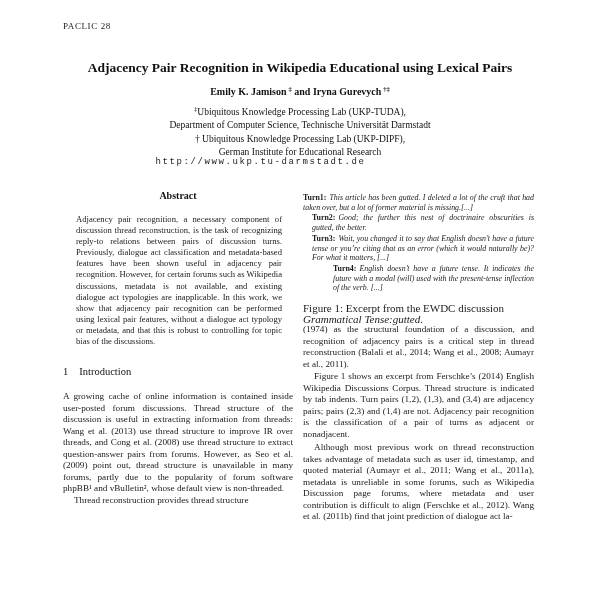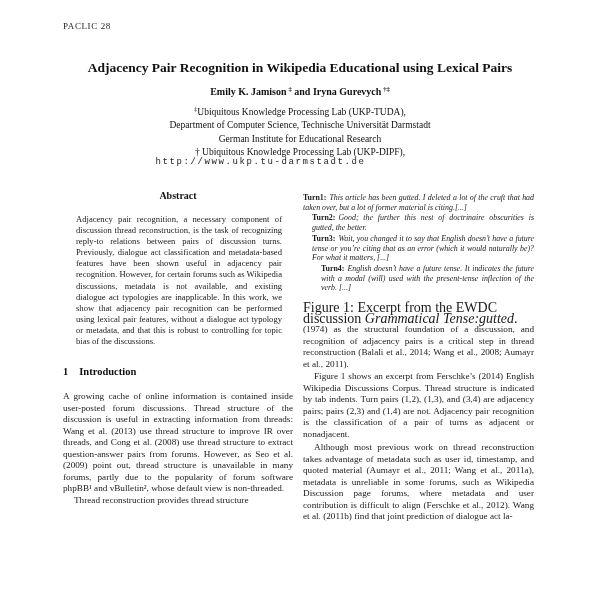--- a/index.html
+++ b/index.html
@@ -46,38 +46,38 @@
   .abstract-heading{
     text-align:center;font-weight:bold;font-size:10px;
     margin:0 0 13px 0;color:#111;font-family:Liberation Serif, serif;
   }
   .abstract-body{
     margin:0 11px 0 13px;
     font-size:8.6px;line-height:11.1px;
     text-align:justify;color:#1a1a1a;font-family:Liberation Serif, serif;
   }
   .section-heading{
-    margin-top:19px;font-weight:bold;font-size:10.5px;color:#111;
+    margin-top:19px;font-weight:normal;font-size:10.5px;color:#111;
   }
   .section-heading .sec-num{margin-right:11px;}
   .body-par{
     margin:0;font-size:9.2px;line-height:11.5px;
     text-align:justify;color:#1a1a1a;
   }
   .col-left .body-par.first{margin-top:14px;}
   .indent-par{text-indent:11px;}
 
   .fig-turns{font-size:7.9px;line-height:9.7px;}
   .turn{font-style:italic;text-align:justify;margin-bottom:1px;color:#1a1a1a;}
   .turn b{font-style:normal;margin-right:3px;}
   .turn.lvl-1{margin-left:9px;font-family:Liberation Serif, serif;}
-  .turn.lvl-2{margin-left:18px;}
+  .turn.lvl-2{margin-left:30px;}
 
   .fig-caption{
-    margin-top:10px;font-size:14px;line-height:10.6px;
+    margin-top:10px;font-size:11px;line-height:10.6px;
     text-align:left;color:#1a1a1a;
   }
   .fig-caption .cap-italic{font-style:italic;}
 
   .col-right .body-par.p1{}
   .col-right .body-par.p2{margin-top:1px;}
   .col-right .body-par.p3{margin-top:2px;}
 </style>
 </head>
 <body>
@@ -86,39 +86,39 @@
 
   <div class="running-head">PACLIC 28</div>
 
   <div class="title">Adjacency Pair Recognition in Wikipedia Educational using Lexical Pairs</div>
 
   <div class="authors"><span>Emily K. Jamison</span><sup>‡</sup><span> and </span><span>Iryna Gurevych</span><sup>†‡</sup></div>
 
   <div class="affiliations">
     <div><span class="sup-marker">‡</span><span>Ubiquitous Knowledge Processing Lab (UKP-TUDA),</span></div>
     <div><span>Department of Computer Science, Technische Universität Darmstadt</span></div>
+    <div><span>† Ubiquitous Knowledge Processing Lab (UKP-DIPF),</span></div>
     <div><span>German Institute for Educational Research</span></div>
-    <div><span>† Ubiquitous Knowledge Processing Lab (UKP-DIPF),</span></div>
   </div>
 
   <div class="url">http://www.ukp.tu-darmstadt.de</div>
 
   <div class="col col-left">
     <div class="abstract-heading">Abstract</div>
     <p class="abstract-body">Adjacency pair recognition, a necessary component of discussion thread reconstruction, is the task of recognizing reply-to relations between pairs of discussion turns. Previously, dialogue act classification and metadata-based features have been shown useful in adjacency pair recognition. However, for certain forums such as Wikipedia discussions, metadata is not available, and existing dialogue act typologies are inapplicable. In this work, we show that adjacency pair recognition can be performed using lexical pair features, without a dialogue act typology or metadata, and that this is robust to controlling for topic bias of the discussions.</p>
 
     <div class="section-heading"><span class="sec-num">1</span><span>Introduction</span></div>
 
     <p class="body-par first">A growing cache of online information is contained inside user-posted forum discussions. Thread structure of the discussion is useful in extracting information from threads: Wang et al. (2013) use thread structure to improve IR over threads, and Cong et al. (2008) use thread structure to extract question-answer pairs from forums. However, as Seo et al. (2009) point out, thread structure is unavailable in many forums, partly due to the popularity of forum software phpBB¹ and vBulletin², whose default view is non-threaded.</p>
     <p class="body-par indent-par">Thread reconstruction provides thread structure</p>
   </div>
 
   <div class="col col-right">
     <div class="fig-turns">
-      <div class="turn lvl-0"><b>Turn1:</b><span class="turn-text">This article has been gutted. I deleted a lot of the cruft that had taken over, but a lot of former material is citing.[...]</span></div>
+      <div class="turn lvl-0"><b>Turn1:</b><span class="turn-text">This article has been gutted. I deleted a lot of the cruft that had taken over, but a lot of former material is missing.[...]</span></div>
       <div class="turn lvl-1"><b>Turn2:</b><span class="turn-text">Good; the further this nest of doctrinaire obscurities is gutted, the better.</span></div>
       <div class="turn lvl-1"><b>Turn3:</b><span class="turn-text">Wait, you changed it to say that English doesn’t have a future tense or you’re citing that as an error (which it would naturally be)? For what it matters, [...]</span></div>
       <div class="turn lvl-2"><b>Turn4:</b><span class="turn-text">English doesn’t have a future tense. It indicates the future with a modal (will) used with the present-tense inflection of the verb. [...]</span></div>
     </div>
 
     <div class="fig-caption"><span>Figure 1: Excerpt from the EWDC discussion </span><span class="cap-italic">Grammatical Tense:gutted</span><span>.</span></div>
 
     <p class="body-par p1">(1974) as the structural foundation of a discussion, and recognition of adjacency pairs is a critical step in thread reconstruction (Balali et al., 2014; Wang et al., 2008; Aumayr et al., 2011).</p>
     <p class="body-par p2 indent-par">Figure 1 shows an excerpt from Ferschke’s (2014) English Wikipedia Discussions Corpus. Thread structure is indicated by tab indents. Turn pairs (1,2), (1,3), and (3,4) are adjacency pairs; pairs (2,3) and (1,4) are not. Adjacency pair recognition is the classification of a pair of turns as adjacent or nonadjacent.</p>
     <p class="body-par p3 indent-par">Although most previous work on thread reconstruction takes advantage of metadata such as user id, timestamp, and quoted material (Aumayr et al., 2011; Wang et al., 2011a), metadata is unreliable in some forums, such as Wikipedia Discussion page forums, where metadata and user contribution is difficult to align (Ferschke et al., 2012). Wang et al. (2011b) find that joint prediction of dialogue act la-</p>

